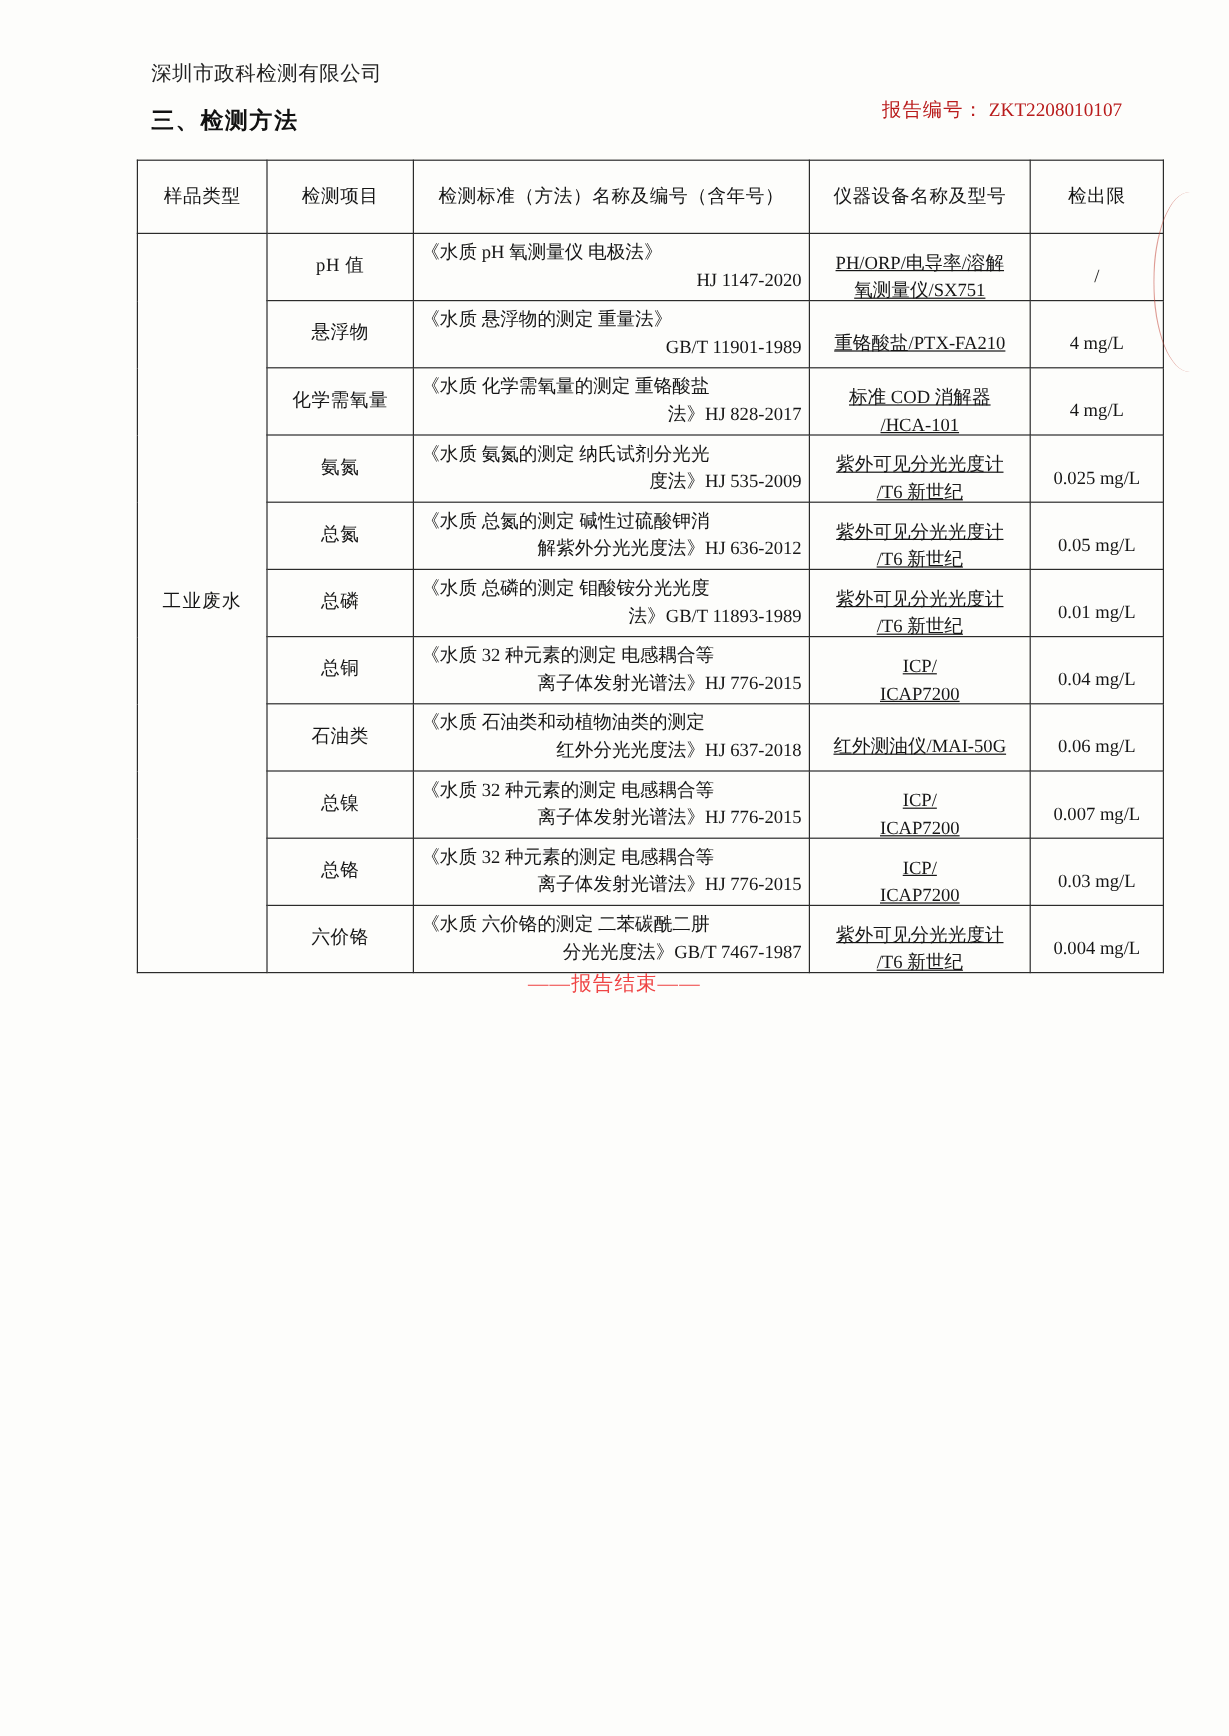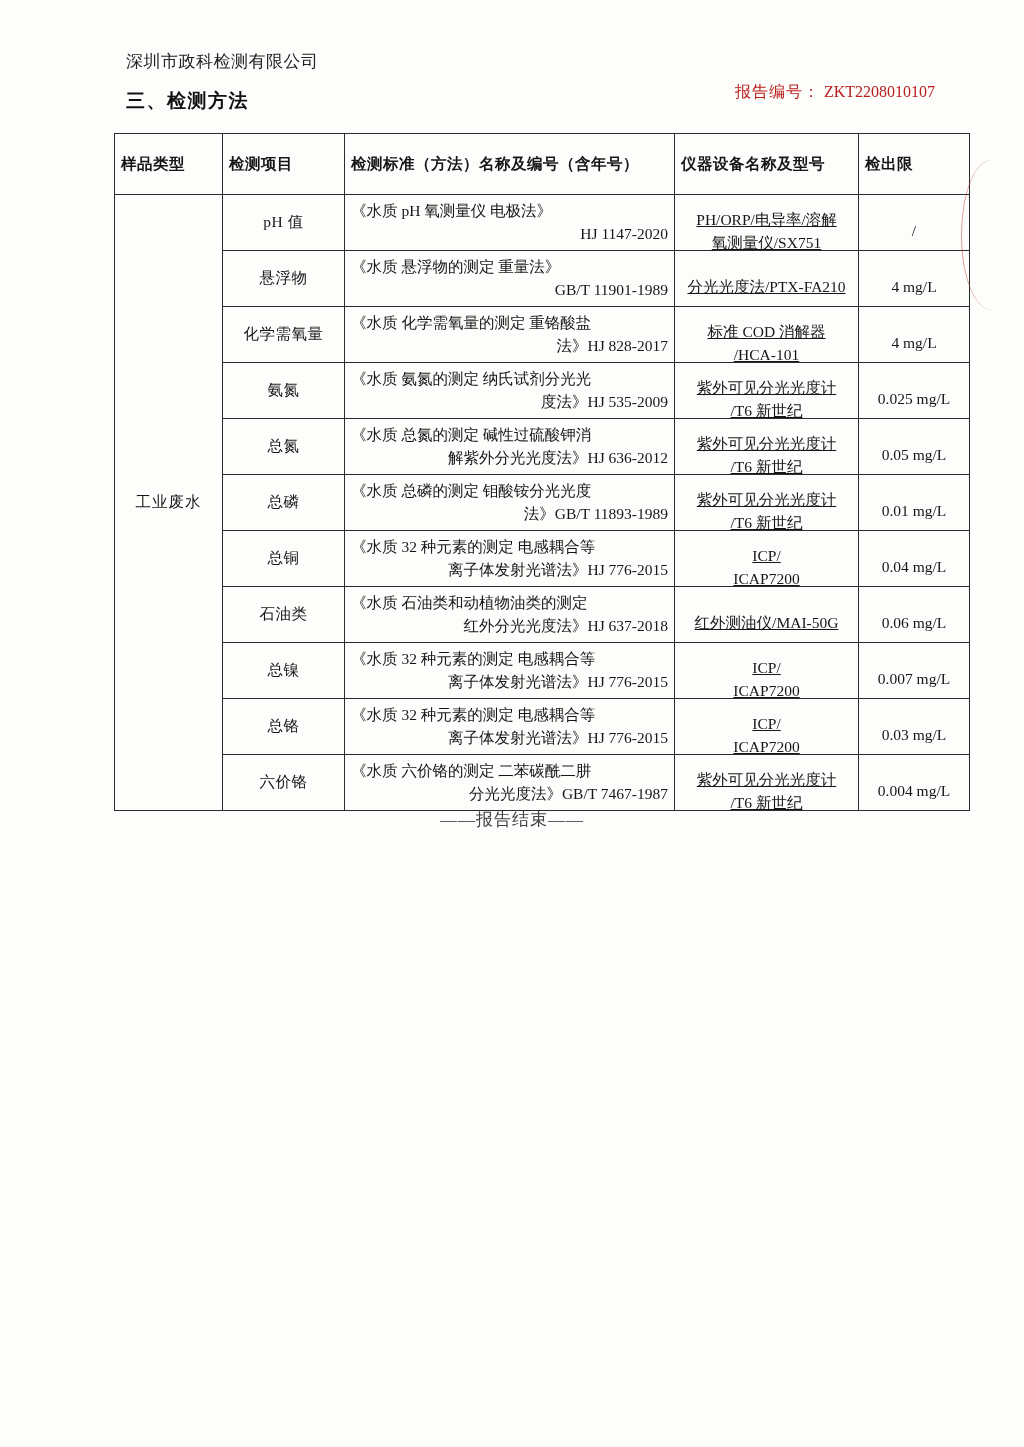--- a/index.html
+++ b/index.html
@@ -65,21 +65,22 @@
   }
   table.method-table td, table.method-table th {
     border: 1px solid #2b2b2b;
     padding: 4px 6px;
     vertical-align: middle;
     font-size: 15.5px;
     line-height: 1.45;
     color: #161616;
   }
   thead td {
-    font-weight: bold;
+    text-align: center;
+    font-weight: normal;
     height: 52px;
     letter-spacing: 0.5px;
   }
   .col-type   { width: 108px; }
   .col-item   { width: 122px; }
   .col-std    { width: 330px; }
   .col-inst   { width: 184px; }
   .col-limit  { width: 111px; }
 
   td.c-type {
@@ -118,21 +119,21 @@
 
   
   .end-line {
     position: absolute;
     left: 0;
     right: 0;
     top: 808px;
     text-align: center;
     font-size: 17px;
     letter-spacing: 1px;
-    color: #404040;
+    color: #ef4444;
   }
 
   
   .footer {
     position: absolute;
     left: 0;
     right: 0;
     top: 1326px;
     text-align: center;
     font-size: 15.5px;
@@ -199,21 +200,21 @@
           </td>
         </tr>
 
         <tr class="row-h">
           <td class="c-item">悬浮物</td>
           <td class="c-std">
             <span class="l1">《水质 悬浮物的测定 重量法》</span>
             <span class="l2">GB/T 11901-1989</span>
           </td>
           <td class="c-inst">
-            <span class="l1 nudge">分光光度法/PTX-FA210</span>
+            <span class="l1 nudge">重铬酸盐/PTX-FA210</span>
           </td>
           <td class="c-limit">
             <span class="nudge">4 mg/L</span>
           </td>
         </tr>
 
         <tr class="row-h">
           <td class="c-item">化学需氧量</td>
           <td class="c-std">
             <span class="l1">《水质 化学需氧量的测定 重铬酸盐</span>

